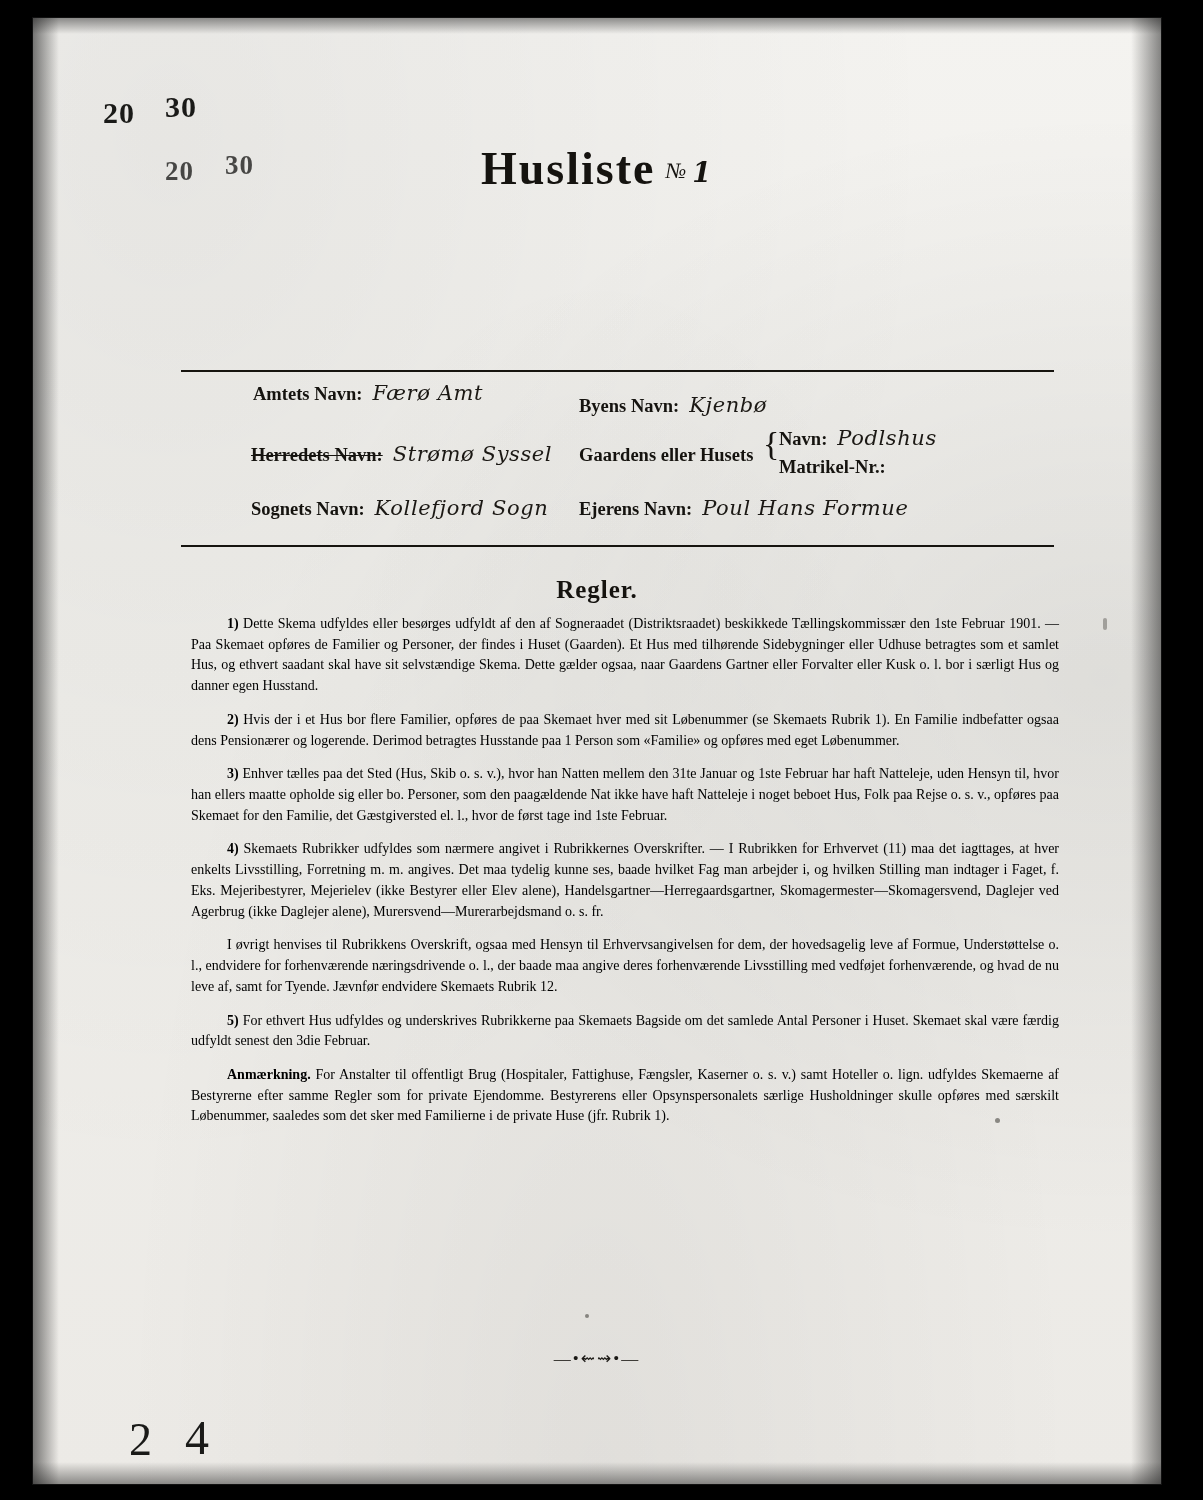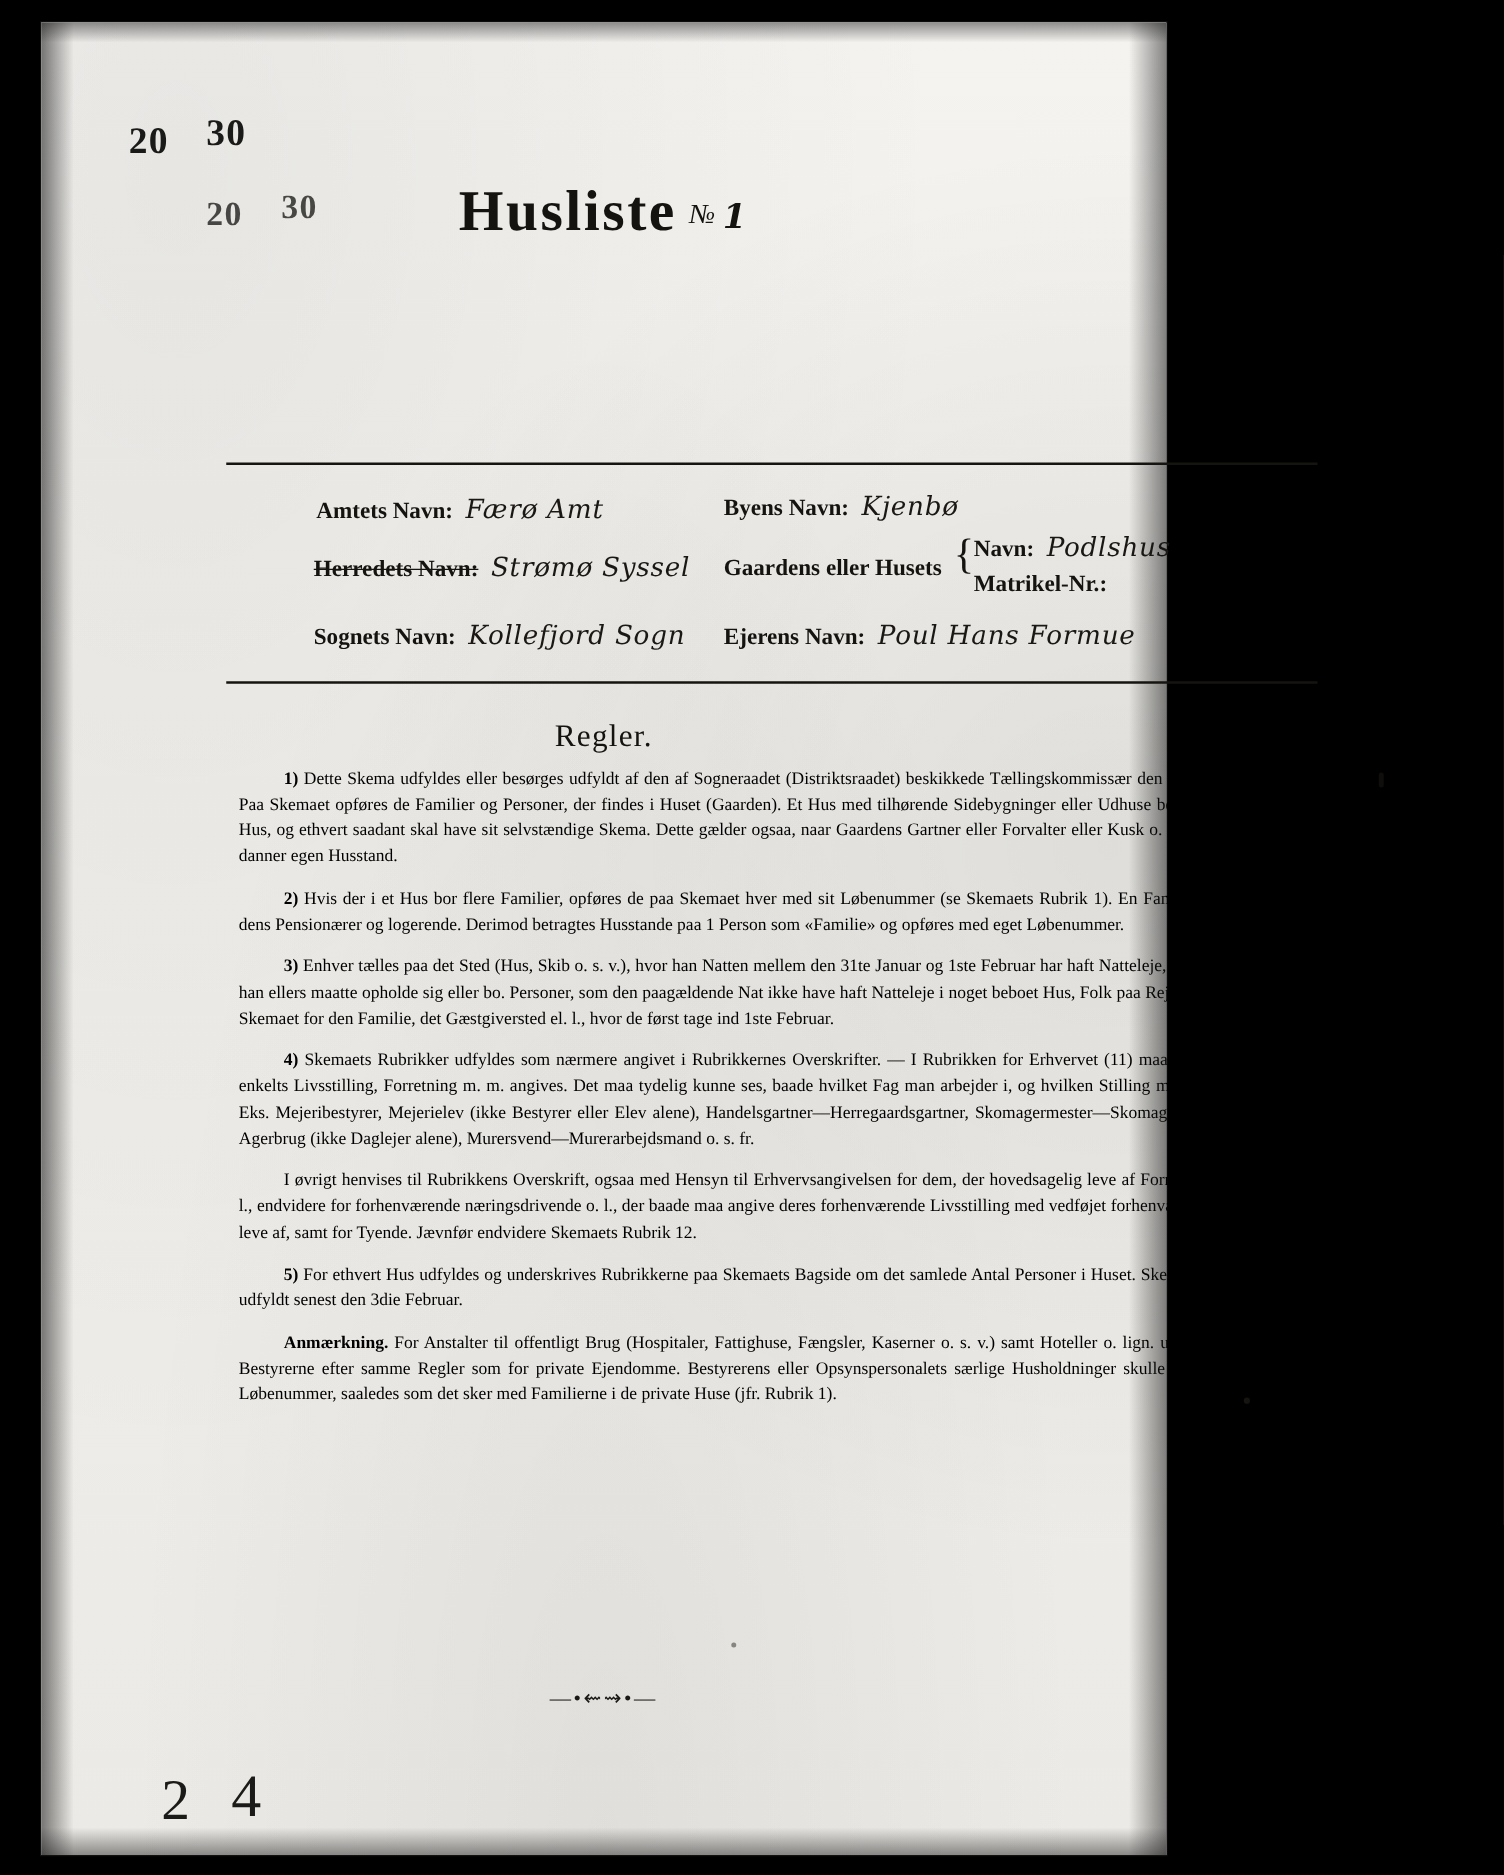--- a/index.html
+++ b/index.html
@@ -10,21 +10,21 @@
   body {
     width: 1203px;
     height: 1500px;
     overflow: hidden;
     font-family: "Liberation Serif", serif;
   }
   .scan {
     position: absolute;
     left: 33px;
     top: 18px;
-    width: 900px;
+    width: 1128px;
     height: 1466px;
     background: #f2f1ee;
     box-shadow: 0 0 0 1px #111;
   }
   .paper-noise {
     position: absolute;
     inset: 0;
     background:
       radial-gradient(ellipse at 12% 8%, rgba(0,0,0,0.05), rgba(0,0,0,0) 55%),
       radial-gradient(ellipse at 95% 45%, rgba(0,0,0,0.07), rgba(0,0,0,0) 50%),
@@ -152,21 +152,21 @@
     line-height: 1;
   }
 
   
   .regler-h {
     position: absolute;
     left: 0; right: 0;
     top: 558px;
     text-align: center;
     font-size: 25px;
-    font-weight: normal;
+    font-weight: bold;
     letter-spacing: 1px;
   }
   .rules {
     position: absolute;
     left: 158px;
     top: 596px;
     width: 868px;
     font-size: 14px;
     line-height: 1.48;
     text-align: justify;
@@ -201,21 +201,21 @@
     <div class="stamp stamp-c">20</div>
     <div class="stamp stamp-d">30</div>
 
     <div class="title">
       <span>Husliste</span><span class="nr">№</span><span class="hand-nr">1</span>
     </div>
 
 
     <div class="rule rule-top"></div>
 
-    <div class="field" style="left:220px; top:377px;">
+    <div class="field" style="left:220px; top:363px;">
       <span class="lbl">Amtets Navn:</span><span class="hand">Færø Amt</span>
     </div>
     <div class="field" style="left:218px; top:424px;">
       <span class="lbl struck">Herredets Navn:</span><span class="hand">Strømø Syssel</span>
     </div>
     <div class="field" style="left:218px; top:478px;">
       <span class="lbl">Sognets Navn:</span><span class="hand">Kollefjord Sogn</span>
     </div>
 
     <div class="field" style="left:546px; top:375px;">

